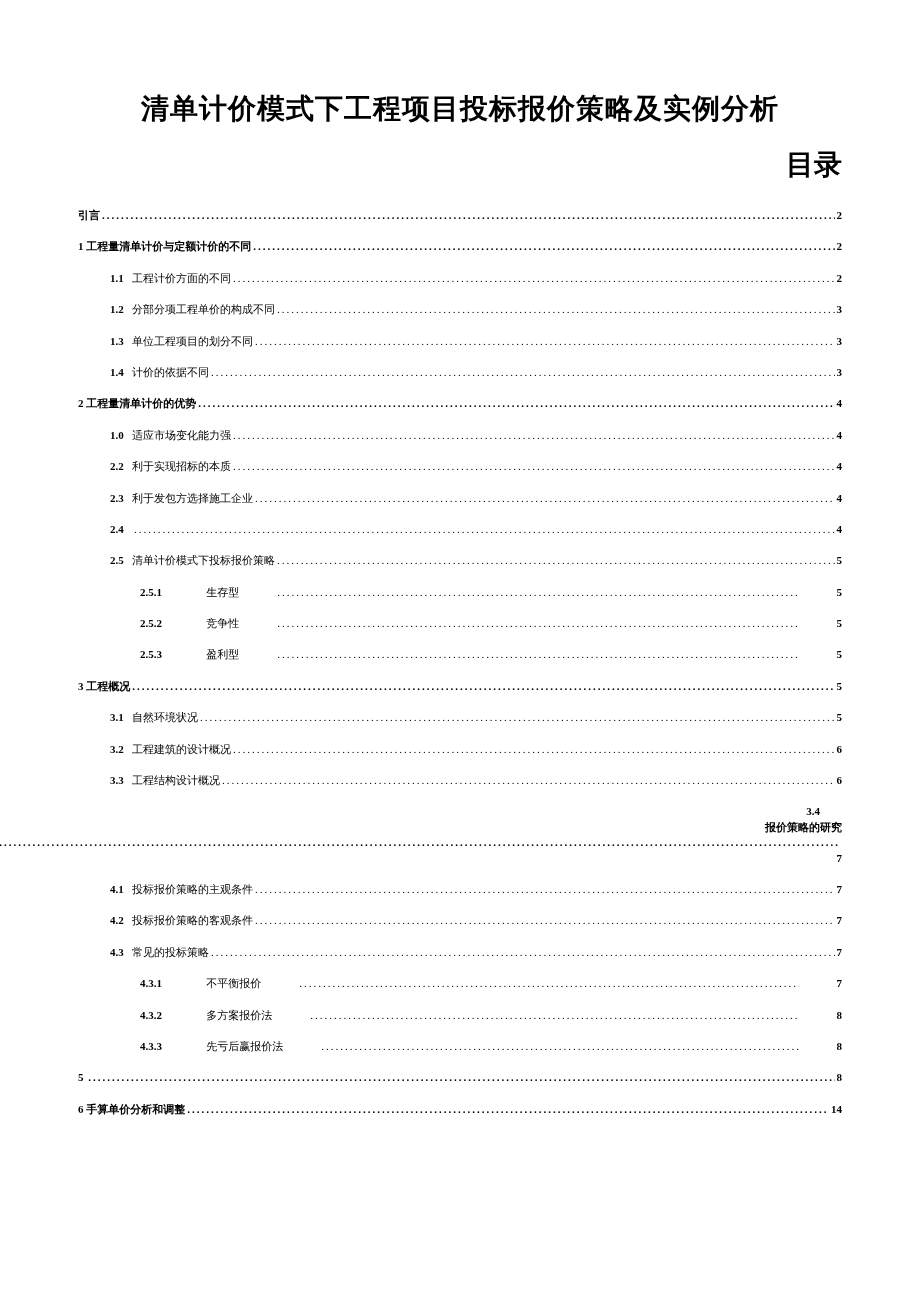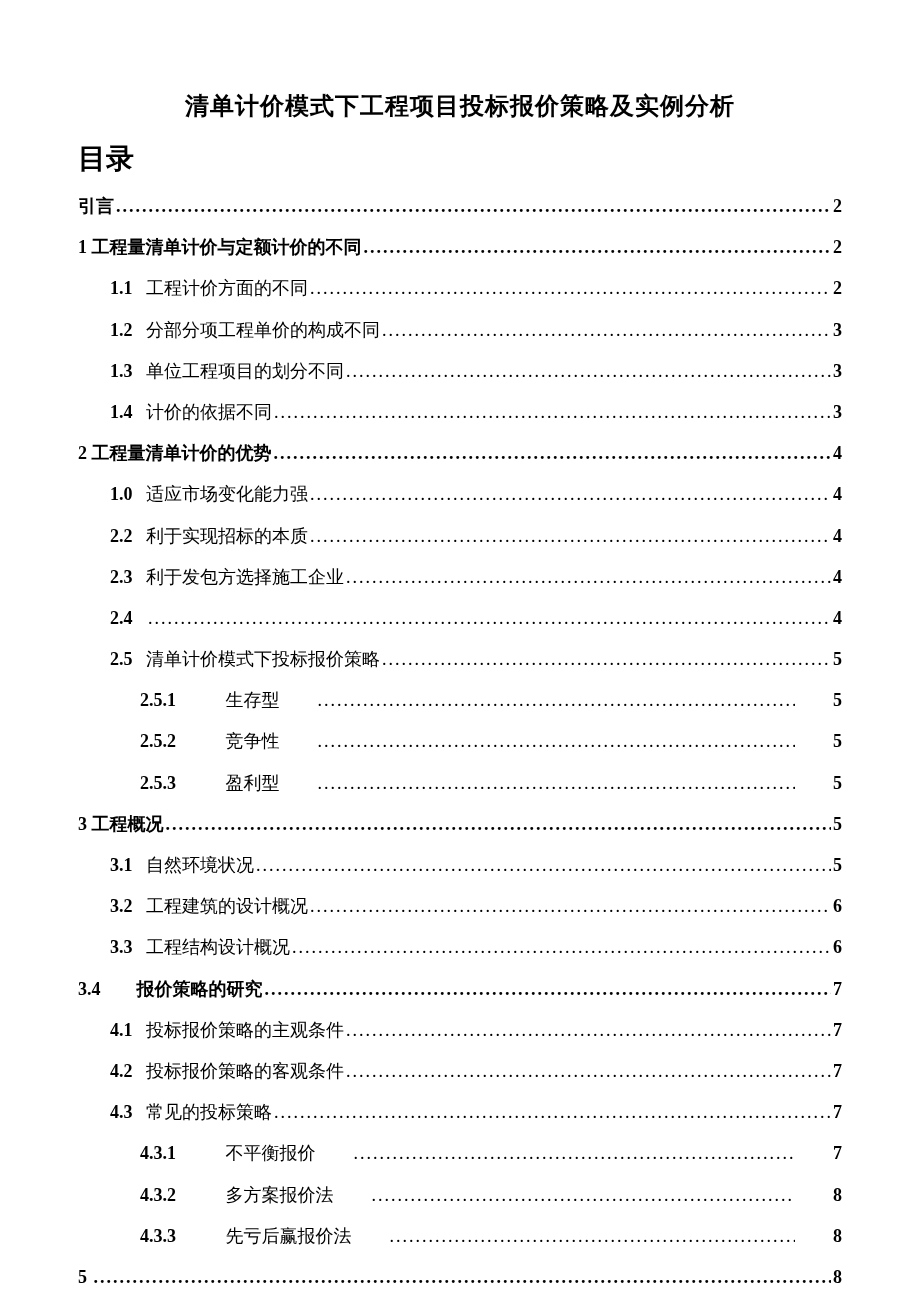--- a/index.html
+++ b/index.html
@@ -5,37 +5,37 @@
     * { margin: 0; padding: 0; box-sizing: border-box; }
     body {
       width: 920px;
       height: 1301px;
       background: #fff;
       font-family: "SimSun", "宋体", serif;
       color: #000;
       padding: 90px 78px 40px 78px;
     }
     .doc-title {
-      font-size: 24px;
+      font-size: 28px;
       text-align: center;
       font-weight: bold;
       margin-bottom: 18px;
       letter-spacing: 1px;
     }
     .toc-title {
       font-size: 28px;
-      text-align: left;
-      font-weight: bold;
-      margin-bottom: 16px;
+      text-align: right;
+      font-weight: bold;
+      margin-bottom: 24px;
     }
     .toc-list { list-style: none; }
     .toc-row {
       display: flex;
       align-items: flex-end;
-      font-size: 18px;
+      font-size: 11px;
       line-height: 1.4;
       margin-bottom: 16px;
       font-family: "SimSun", "宋体", serif;
     }
     .toc-row.bold { font-weight: bold; }
     .toc-num {
       flex: 0 0 auto;
       white-space: pre;
       font-family: "Times New Roman", "SimSun", serif;
       font-weight: bold;
@@ -56,21 +56,21 @@
       content: "................................................................................................................................................................................................";
     }
     .toc-page {
       flex: 0 0 auto;
       font-family: "Times New Roman", serif;
       font-weight: bold;
     }
     .ind0 { padding-left: 0; }
     .ind1 { padding-left: 32px; }
     .ind2 { padding-left: 62px; gap: 36px; }
-    .ind1a { padding-left: 0; }
+    .ind1a { padding-left: 0; flex-direction: column; }
   </style>
 </head>
 <body>
 
 <h1 class="doc-title">清单计价模式下工程项目投标报价策略及实例分析</h1>
 <h2 class="toc-title">目录</h2>
 
 <ul class="toc-list" id="toc-root">
     <li class="toc-row ind0 bold">
       <span class="toc-num"></span>

